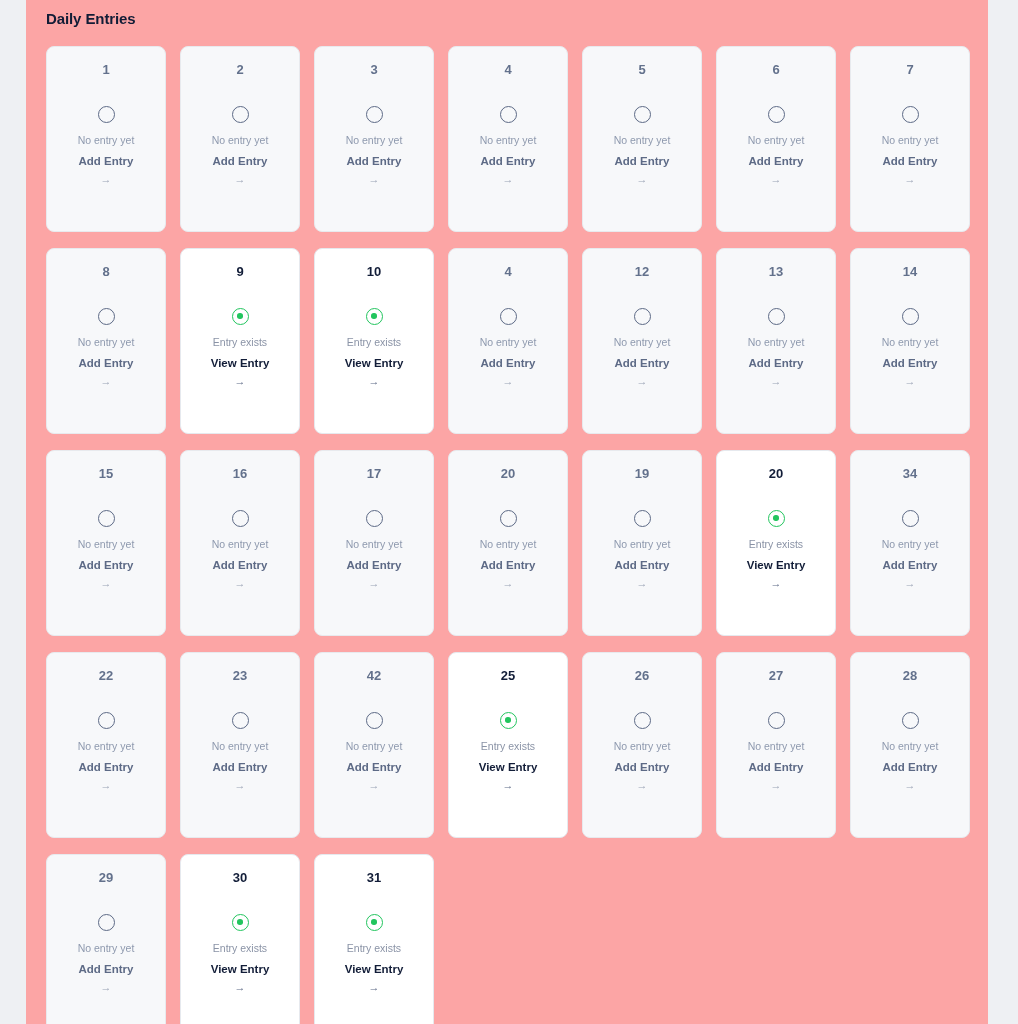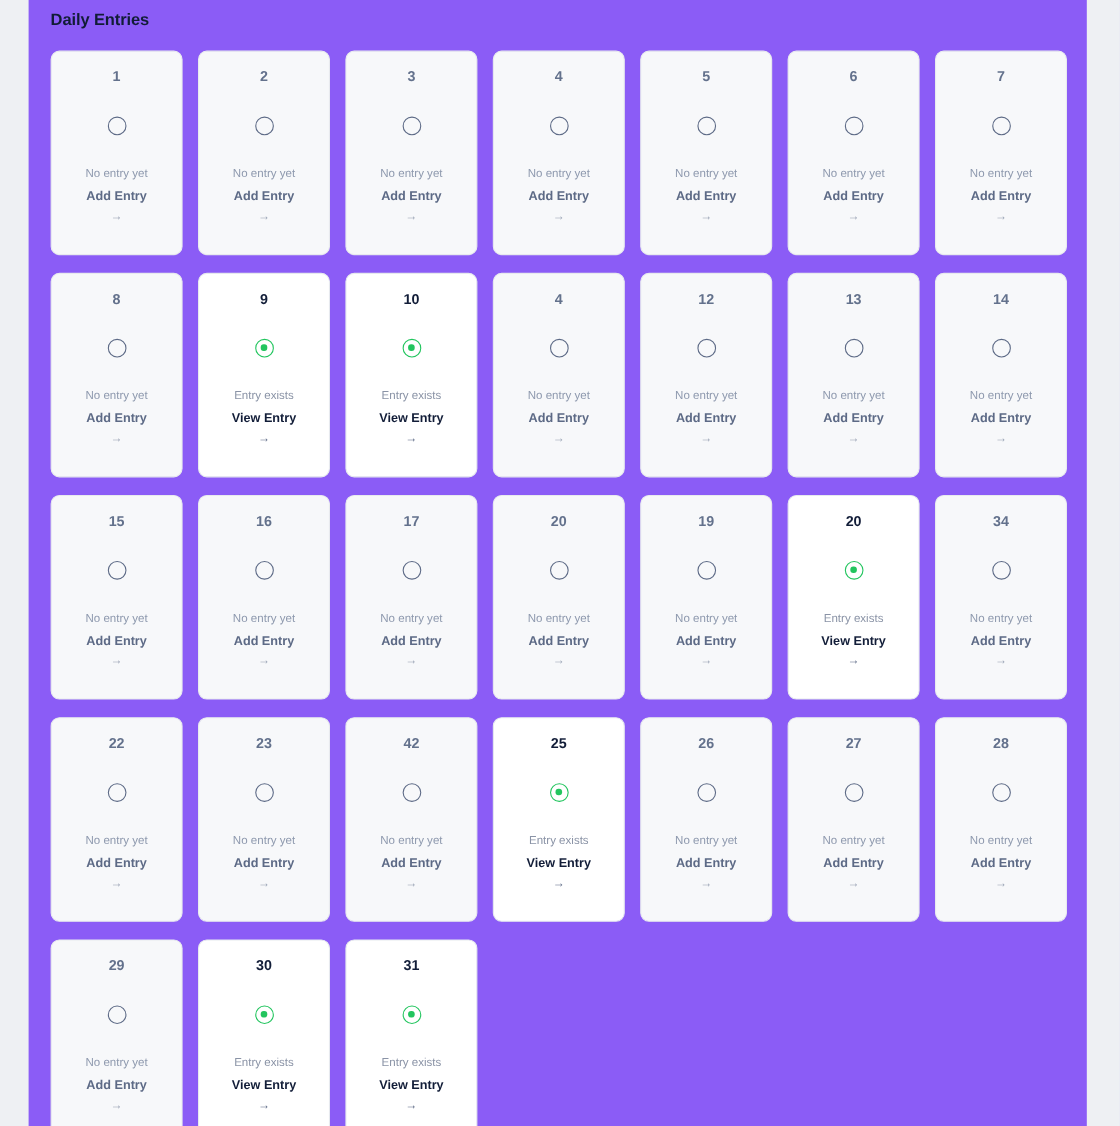--- a/index.html
+++ b/index.html
@@ -36,21 +36,21 @@
     right: 0; top: 0;
     width: 30px; height: 1024px;
     background: #eef0f3;
   }
 
   .panel {
     position: absolute;
     left: 26px; top: 0;
     width: 962px;
     height: 1024px;
-    background: #8b5cf6;
+    background: #fca5a5;
     overflow: hidden;
   }
 
   
   .section-title {
     position: absolute;
     left: 20px;
     top: 10px;
     font-size: 15px;
     font-weight: bold;
@@ -133,21 +133,21 @@
   .circle-filled::after {
     content: "";
     width: 5.5px;
     height: 5.5px;
     border-radius: 50%;
     background: #22c55e;
   }
 
   
   .status-text {
-    margin-top: 29px;
+    margin-top: 11px;
     font-size: 10.5px;
     color: #8e99ae;
     line-height: 1;
   }
 
   .day-card.has-entry .status-text {
     color: #8a93a6;
   }
 
   

